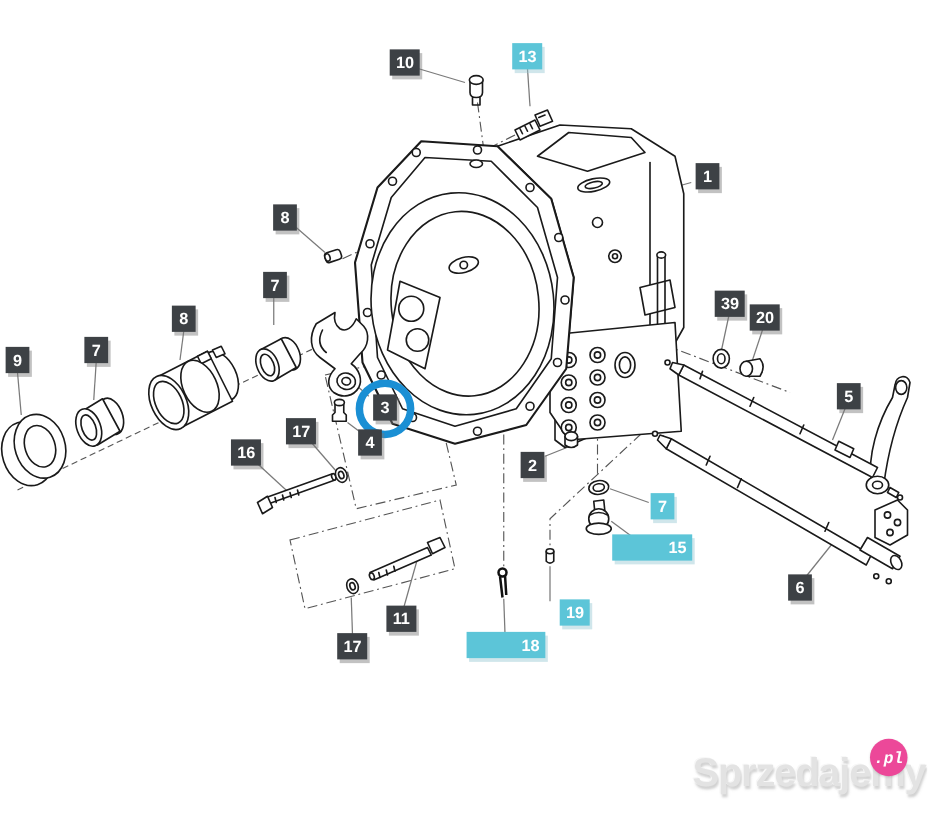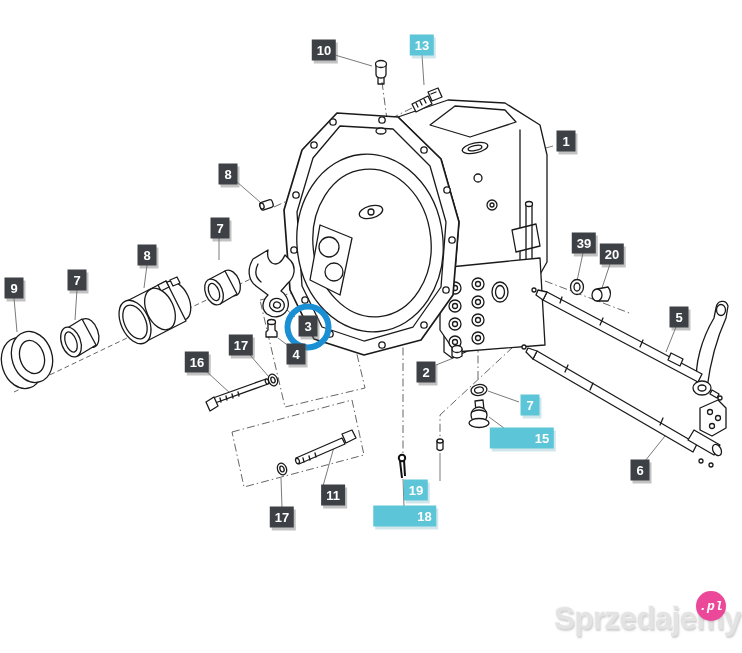--- a/index.html
+++ b/index.html
@@ -288,22 +288,22 @@
       <div class="plabel dark" style="left: 612px; top: 254px;">20</div>
       <div class="plabel dark" style="left: 679px; top: 317px;">5</div>
       <div class="plabel dark" style="left: 308px; top: 326px;">3</div>
       <div class="plabel dark" style="left: 296px; top: 354px;">4</div>
       <div class="plabel dark" style="left: 241px; top: 345px;">17</div>
       <div class="plabel dark" style="left: 197px; top: 362px;">16</div>
       <div class="plabel dark" style="left: 426px; top: 372px;">2</div>
       <div class="plabel cyan" style="left: 530px; top: 405px;">7</div>
       <div class="plabel cyan" style="left: 522px; top: 438px; padding-left: 45px;">15</div>
       <div class="plabel dark" style="left: 640px; top: 470px;">6</div>
-      <div class="plabel cyan" style="left: 416px; top: 490px;">19</div>
-      <div class="plabel dark" style="left: 321px; top: 495px; margin-left: 12px;">11</div>
+      <div class="plabel cyan" style="left: 460px; top: 490px;">19</div>
+      <div class="plabel dark" style="left: 321px; top: 495px;">11</div>
       <div class="plabel dark" style="left: 282px; top: 517px;">17</div>
       <div class="plabel cyan" style="left: 405px; top: 516px; padding-left: 44px;">18</div>
     </div>
 
   <div class="wmark">
     <span class="word">Sprzedajemy</span>
     <span class="badge">.pl</span>
   </div>
 </div>
 

